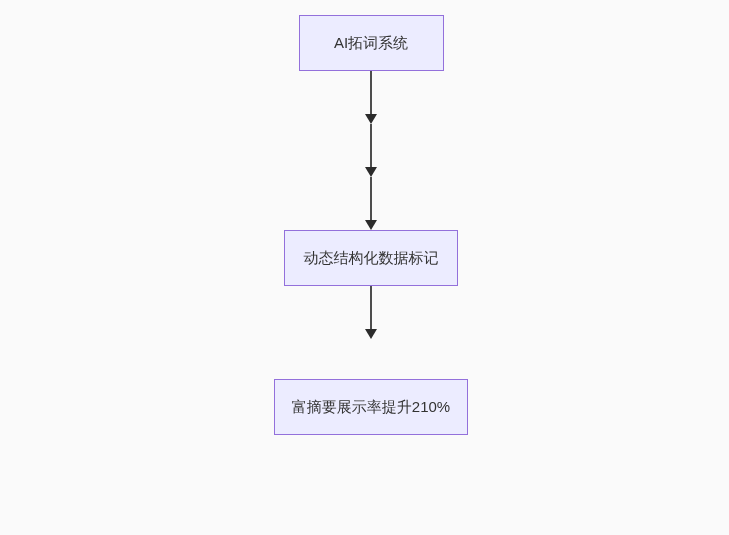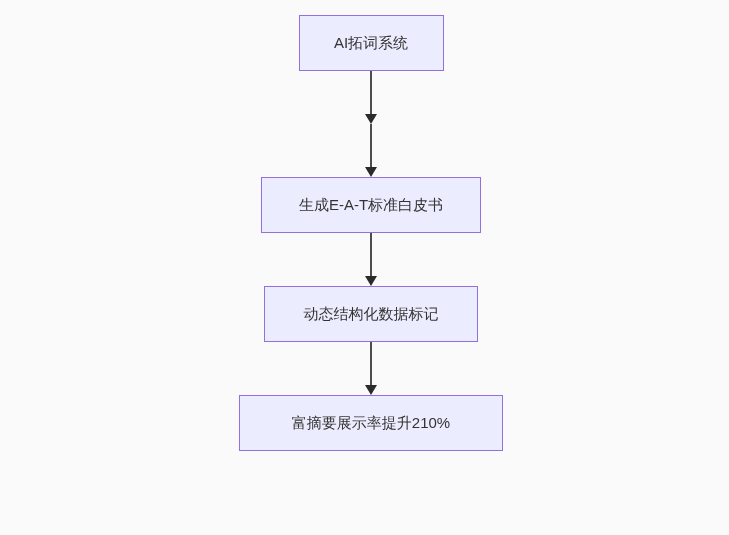--- a/index.html
+++ b/index.html
@@ -34,22 +34,22 @@
     align-items: center;
     justify-content: center;
     font-size: 15px;
     color: #333333;
     text-align: center;
     white-space: nowrap;
   }
   .n1 { width: 145px; }
   .n2 { width: 193px; }
   .n3 { width: 220px; }
-  .n4 { width: 214px; }
-  .n5 { width: 264px; }
+  .n4 { width: 174px; }
+  .n5 { width: 194px; margin-top: 40px; }
   .arrow {
     height: 53px;
     display: flex;
     flex-direction: column;
     align-items: center;
   }
   .arrow .shaft {
     width: 2px;
     flex: 1 1 auto;
     background: #4d4d4d;
@@ -75,21 +75,20 @@
       <div class="shaft"></div>
       <div class="head"></div>
     </div>
 
 
     <div class="arrow">
       <div class="shaft"></div>
       <div class="head"></div>
     </div>
 
-    <div class="node n3">生成E-A-T标准白皮书</div>
 
     <div class="arrow">
       <div class="shaft"></div>
       <div class="head"></div>
     </div>
 
     <div class="node n4">动态结构化数据标记</div>
 
     <div class="arrow">
       <div class="shaft"></div>

